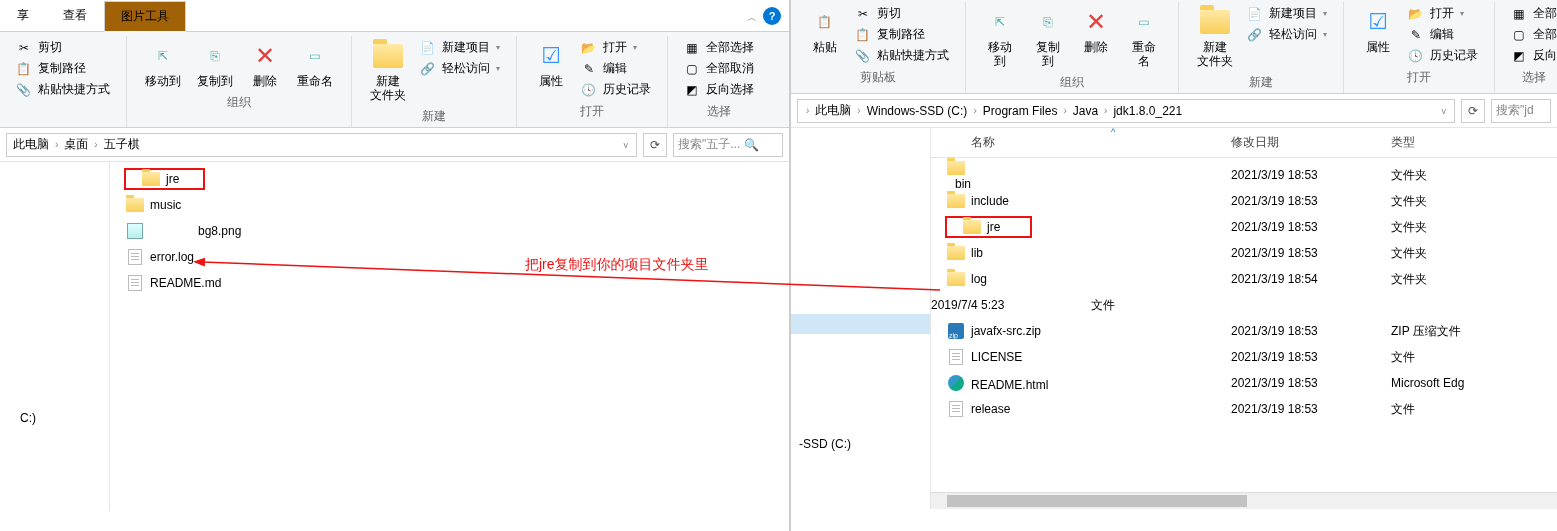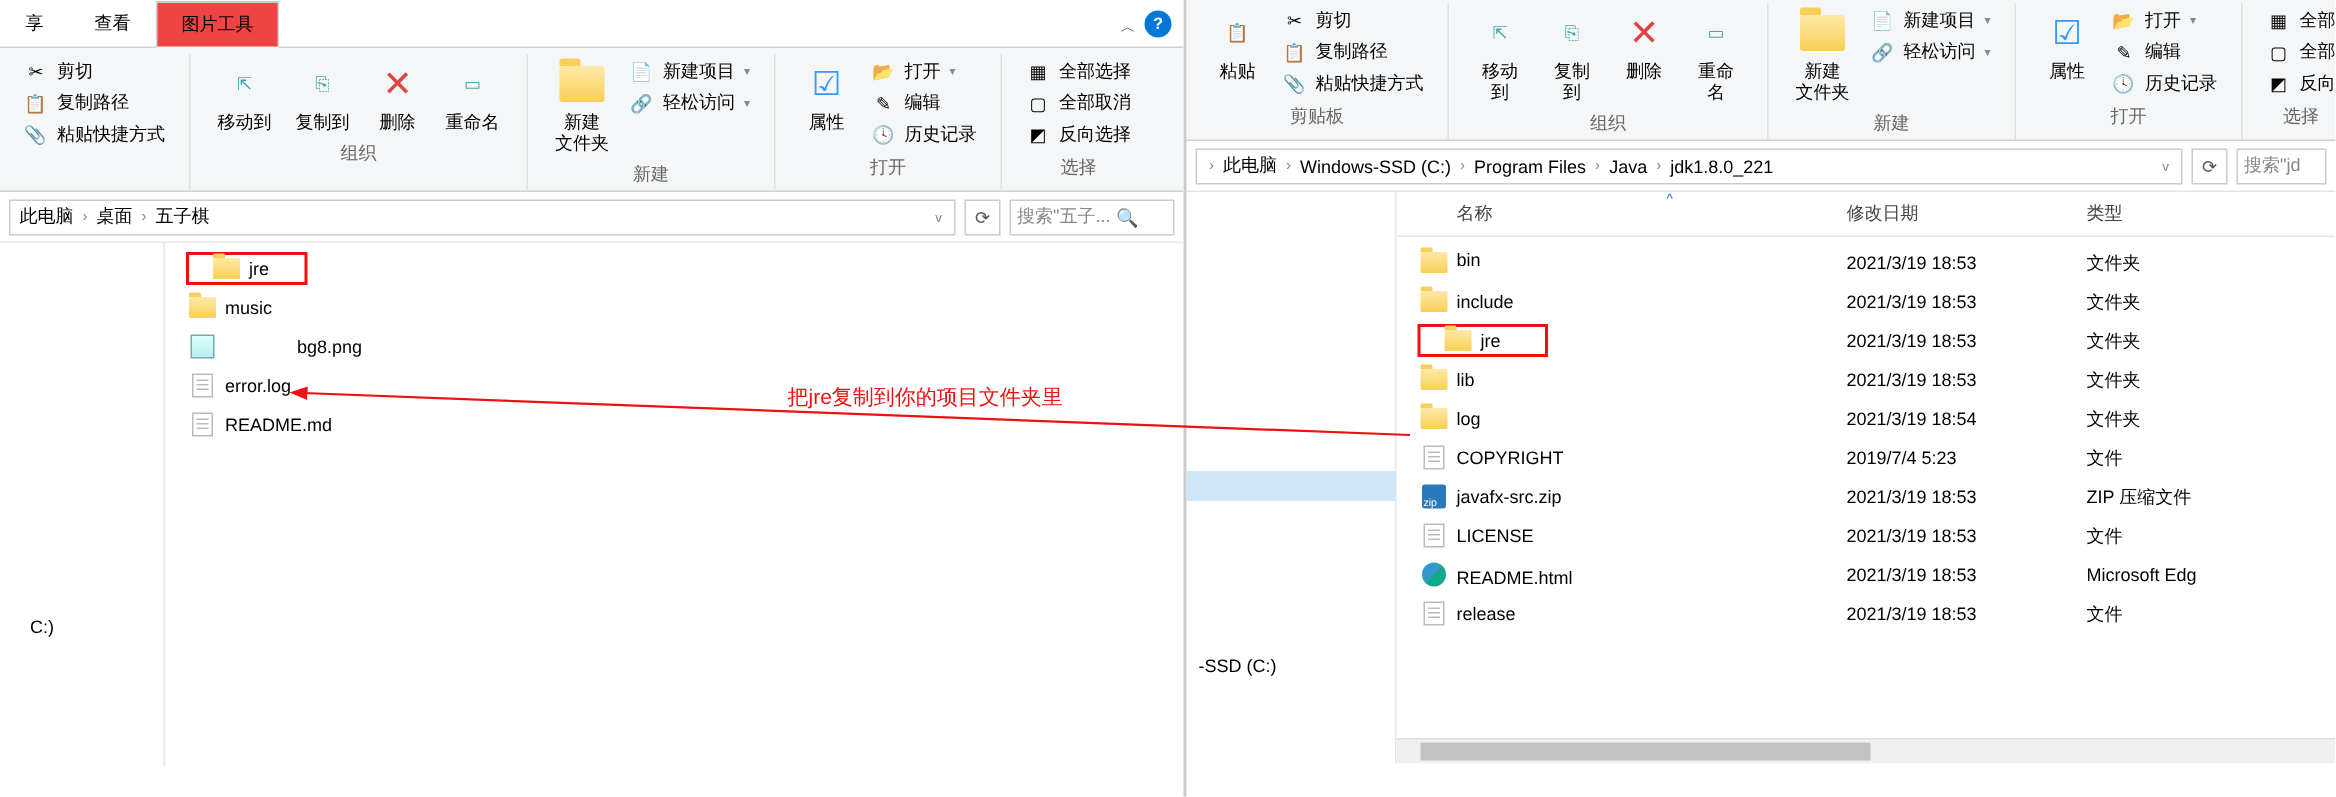--- a/index.html
+++ b/index.html
@@ -4,21 +4,21 @@
 <style>
 * { margin: 0; padding: 0; box-sizing: border-box; font-family: "Microsoft YaHei", "Segoe UI", sans-serif; font-size: 12px; }
 body { width: 1557px; height: 531px; background: #fff; overflow: hidden; position: relative; }
 
 .window { position: absolute; top: 0; background: #fff; border: 1px solid #ccc; overflow: hidden; }
 .window-left { left: 0; width: 790px; height: 531px; border-left: none; border-top: none; border-bottom: none; }
 .window-right { left: 790px; width: 767px; height: 531px; border-right: none; border-top: none; border-bottom: none; }
 
 .tabbar { height: 32px; display: flex; align-items: flex-end; background: #fff; border-bottom: 1px solid #d0d0d0; }
 .tab { padding: 6px 16px; border: 1px solid transparent; cursor: default; }
-.tab.active { background: #ef4444; border: 1px solid #d0d0d0; border-bottom: 1px solid #f5f6f7; margin-bottom: -1px; }
+.tab.active { background: #a16207; border: 1px solid #d0d0d0; border-bottom: 1px solid #f5f6f7; margin-bottom: -1px; }
 .tabbar .spacer { flex: 1; }
 .help-icon { width: 18px; height: 18px; border-radius: 50%; background: #0078d7; color: #fff; text-align: center; line-height: 18px; margin: 0 8px 6px 0; font-weight: bold; font-size: 11px; }
 .chev { margin: 0 6px 6px 0; color: #555; font-size: 10px; }
 
 .ribbon { background: #f5f6f7; border-bottom: 1px solid #d0d0d0; display: flex; padding: 4px 0 0 0; }
 .rgroup { border-right: 1px solid #e0e0e0; padding: 2px 12px 0 12px; display: flex; flex-direction: column; align-items: center; }
 .rgroup-row { display: flex; align-items: flex-start; gap: 4px; }
 .big-btn { display: flex; flex-direction: column; align-items: center; padding: 2px 6px; cursor: default; }
 .big-btn .ic { width: 32px; height: 32px; display: flex; align-items: center; justify-content: center; }
 .big-btn .lbl { text-align: center; margin-top: 2px; line-height: 14px; }
@@ -421,21 +421,21 @@
     <div class="filepane">
       <div class="col-header" style="position:relative">
         <span class="sort">^</span>
         <div class="col-name">名称</div>
         <div class="col-date">修改日期</div>
         <div class="col-type">类型</div>
       </div>
       <div class="files" id="files-right">
           <div class="file-row">
     <div class="col-name" style="display:flex;align-items:center;padding-left:0">
-              <span style="display:inline-flex;align-items:flex-start;">
+              <span style="display:inline-flex;align-items:flex-end;flex-direction:column;">
                 <span class="ic">
                   <span class="ic-folder"></span>
                 </span>
                 <span>bin</span>
               </span>
             </div>
     <div class="col-date">2021/3/19 18:53</div>
     <div class="col-type">文件夹</div>
           </div>
           <div class="file-row">
@@ -480,28 +480,20 @@
                 <span class="ic">
                   <span class="ic-folder"></span>
                 </span>
                 <span>log</span>
               </span>
             </div>
     <div class="col-date">2021/3/19 18:54</div>
     <div class="col-type">文件夹</div>
           </div>
           <div class="file-row">
-    <div class="col-name" style="display:flex;align-items:center;padding-left:0">
-              <span style="display:inline-flex;align-items:center;">
-                <span class="ic">
-                  <span class="ic-txt"></span>
-                </span>
-                <span>COPYRIGHT</span>
-              </span>
-            </div>
     <div class="col-date">2019/7/4 5:23</div>
     <div class="col-type">文件</div>
           </div>
           <div class="file-row">
     <div class="col-name" style="display:flex;align-items:center;padding-left:0">
               <span style="display:inline-flex;align-items:center;">
                 <span class="ic">
                   <span class="ic-zip"></span>
                 </span>
                 <span>javafx-src.zip</span>

